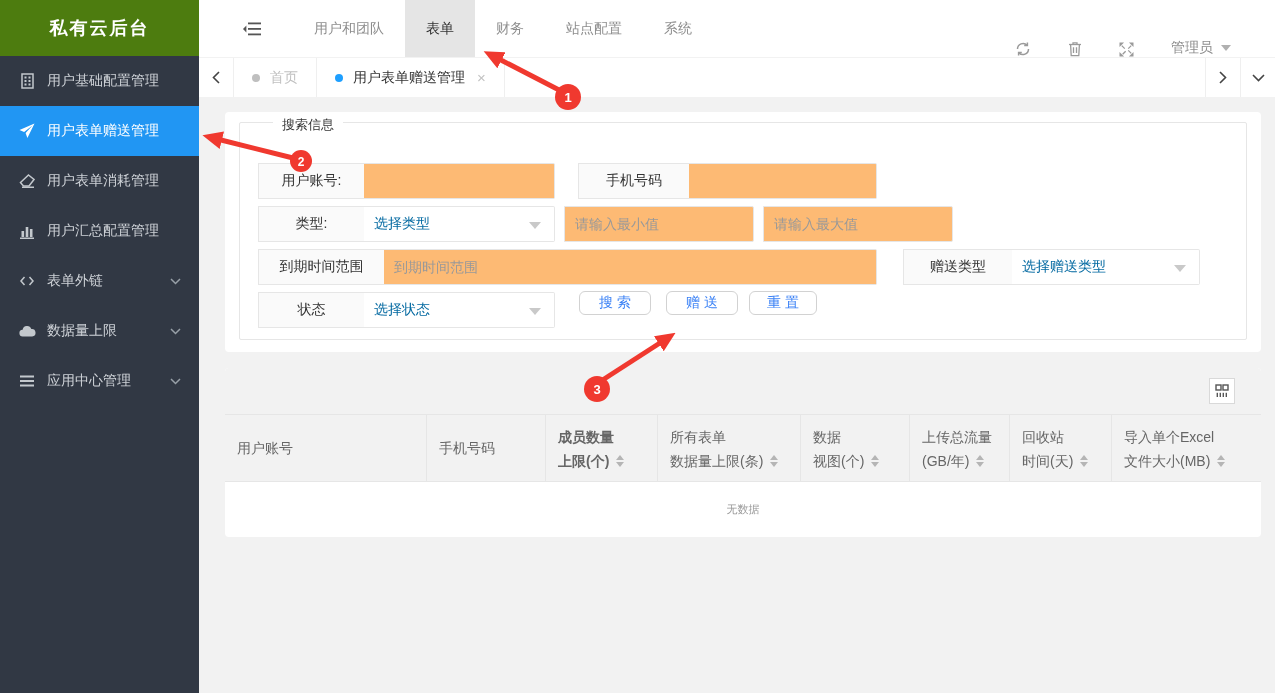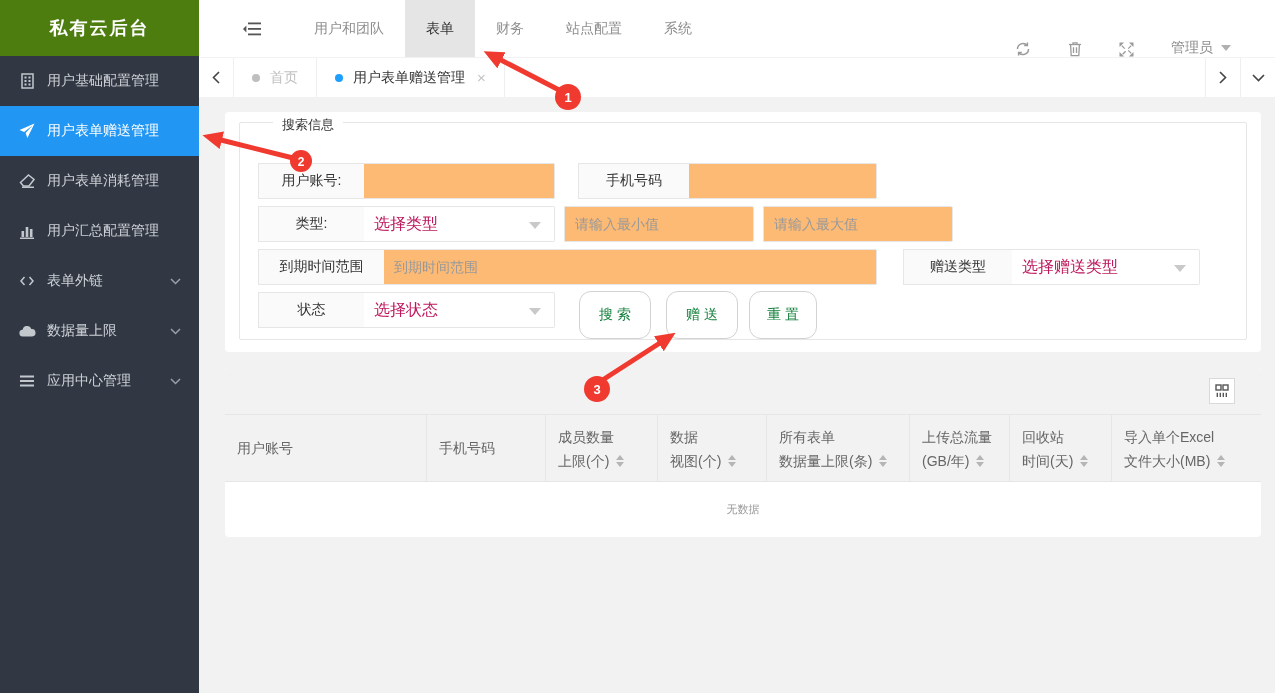--- a/index.html
+++ b/index.html
@@ -51,43 +51,43 @@
                  border:1px solid #e6e6e6; border-radius:2px; }
   .sp-legend { position:absolute; top:2px; left:33px; transform:translateY(-50%);
                background:#fff; padding:0 9px; font-size:13px; color:#333; }
   .f-label { position:absolute; height:36px; background:#fafafa; border:1px solid #e6e6e6;
              display:flex; align-items:center; justify-content:center; font-size:14px; color:#333; }
   .f-input { position:absolute; height:36px; background:#fdba74; border:1px solid #e6e6e6;
              padding:0 10px; font-size:14px; color:#333; outline:none; border-radius:0 2px 2px 0; }
   .f-input.joined { border-left:none; }
   .f-input::placeholder { color:#999; }
   .f-select { position:absolute; height:36px; background:#fff; border:1px solid #e6e6e6; border-left:none;
-              display:flex; align-items:center; padding:0 28px 0 10px; font-size:16px; color:#be185d;
+              display:flex; align-items:center; padding:0 28px 0 10px; font-size:14px; color:#0369a1;
               cursor:pointer; border-radius:0 2px 2px 0; }
   .caret { position:absolute; right:13px; top:15px; width:0; height:0;
            border-left:6px solid transparent; border-right:6px solid transparent; border-top:7px solid #c9c9c9; }
-  .btn { position:absolute; height:48px; background:#fff; border:1px solid #d2d2d2; border-radius:12px;
-         display:flex; align-items:center; justify-content:center; font-size:14px; color:#15803d; cursor:pointer; }
+  .btn { position:absolute; height:24px; background:#fff; border:1px solid #d2d2d2; border-radius:6px;
+         display:flex; align-items:center; justify-content:center; font-size:14px; color:#3b82f6; cursor:pointer; }
   
   .table-panel { position:absolute; left:225px; top:368px; width:1036px; height:169px;
                  background:#fff; border-radius:4px; overflow:hidden; z-index:1; }
   .tp-toolbar { height:47px; background:#f2f2f2; border-bottom:1px solid #e6e6e6;
                 display:flex; align-items:center; justify-content:flex-end; padding-right:26px; }
   .tool-btn { width:26px; height:26px; background:#fff; border:1px solid #d9d9d9;
               display:flex; align-items:center; justify-content:center; cursor:pointer; }
   .tp-header { height:67px; background:#f2f2f2; border-bottom:1px solid #e6e6e6; display:flex; }
   .th { border-right:1px solid #e6e6e6; padding:10px 4px 0 12px; font-size:14px; color:#666; line-height:24px; }
   .th.single { display:flex; align-items:center; padding-top:0; }
   .th:last-child { border-right:none; flex:1; }
   .th .l2 { display:flex; align-items:center; }
   .sort { display:inline-flex; flex-direction:column; gap:2px; margin-left:7px; cursor:pointer; }
   .sort i { width:0; height:0; border-left:4px solid transparent; border-right:4px solid transparent; display:block; }
   .sort .up { border-bottom:5px solid #b5b5b5; }
   .sort .dn { border-top:5px solid #b5b5b5; }
-  .c1{width:202px;} .c2{width:119px;} .c3{width:112px;} .c4{width:109px;}
+  .c1{width:202px;} .c2{width:119px;} .c3{width:112px;font-weight:bold;} .c4{width:109px;}
   .c5{width:143px;} .c6{width:100px;} .c7{width:102px;}
   .tp-body { height:54px; display:flex; align-items:center; justify-content:center; color:#999; font-size:11px; }
   
   .anno { position:absolute; left:0; top:0; width:1275px; height:693px; z-index:20; pointer-events:none; }
 </style>
 </head>
 <body>
 
 <div class="sidebar">
   <div class="logo">私有云后台</div>
@@ -336,34 +336,34 @@
     <div class="th c3">
       <div>成员数量</div>
       <div class="l2">
           <span>上限(个)</span>
         <span class="sort">
             <i class="up"></i>
             <i class="dn"></i>
           </span>
         </div>
     </div>
+    <div class="th c5">
+      <div>所有表单</div>
+      <div class="l2">
+          <span>数据量上限(条)</span>
+        <span class="sort">
+            <i class="up"></i>
+            <i class="dn"></i>
+          </span>
+        </div>
+    </div>
     <div class="th c4">
       <div>数据</div>
       <div class="l2">
           <span>视图(个)</span>
-        <span class="sort">
-            <i class="up"></i>
-            <i class="dn"></i>
-          </span>
-        </div>
-    </div>
-    <div class="th c5">
-      <div>所有表单</div>
-      <div class="l2">
-          <span>数据量上限(条)</span>
         <span class="sort">
             <i class="up"></i>
             <i class="dn"></i>
           </span>
         </div>
     </div>
     <div class="th c6">
       <div>上传总流量</div>
       <div class="l2">
           <span>(GB/年)</span>

